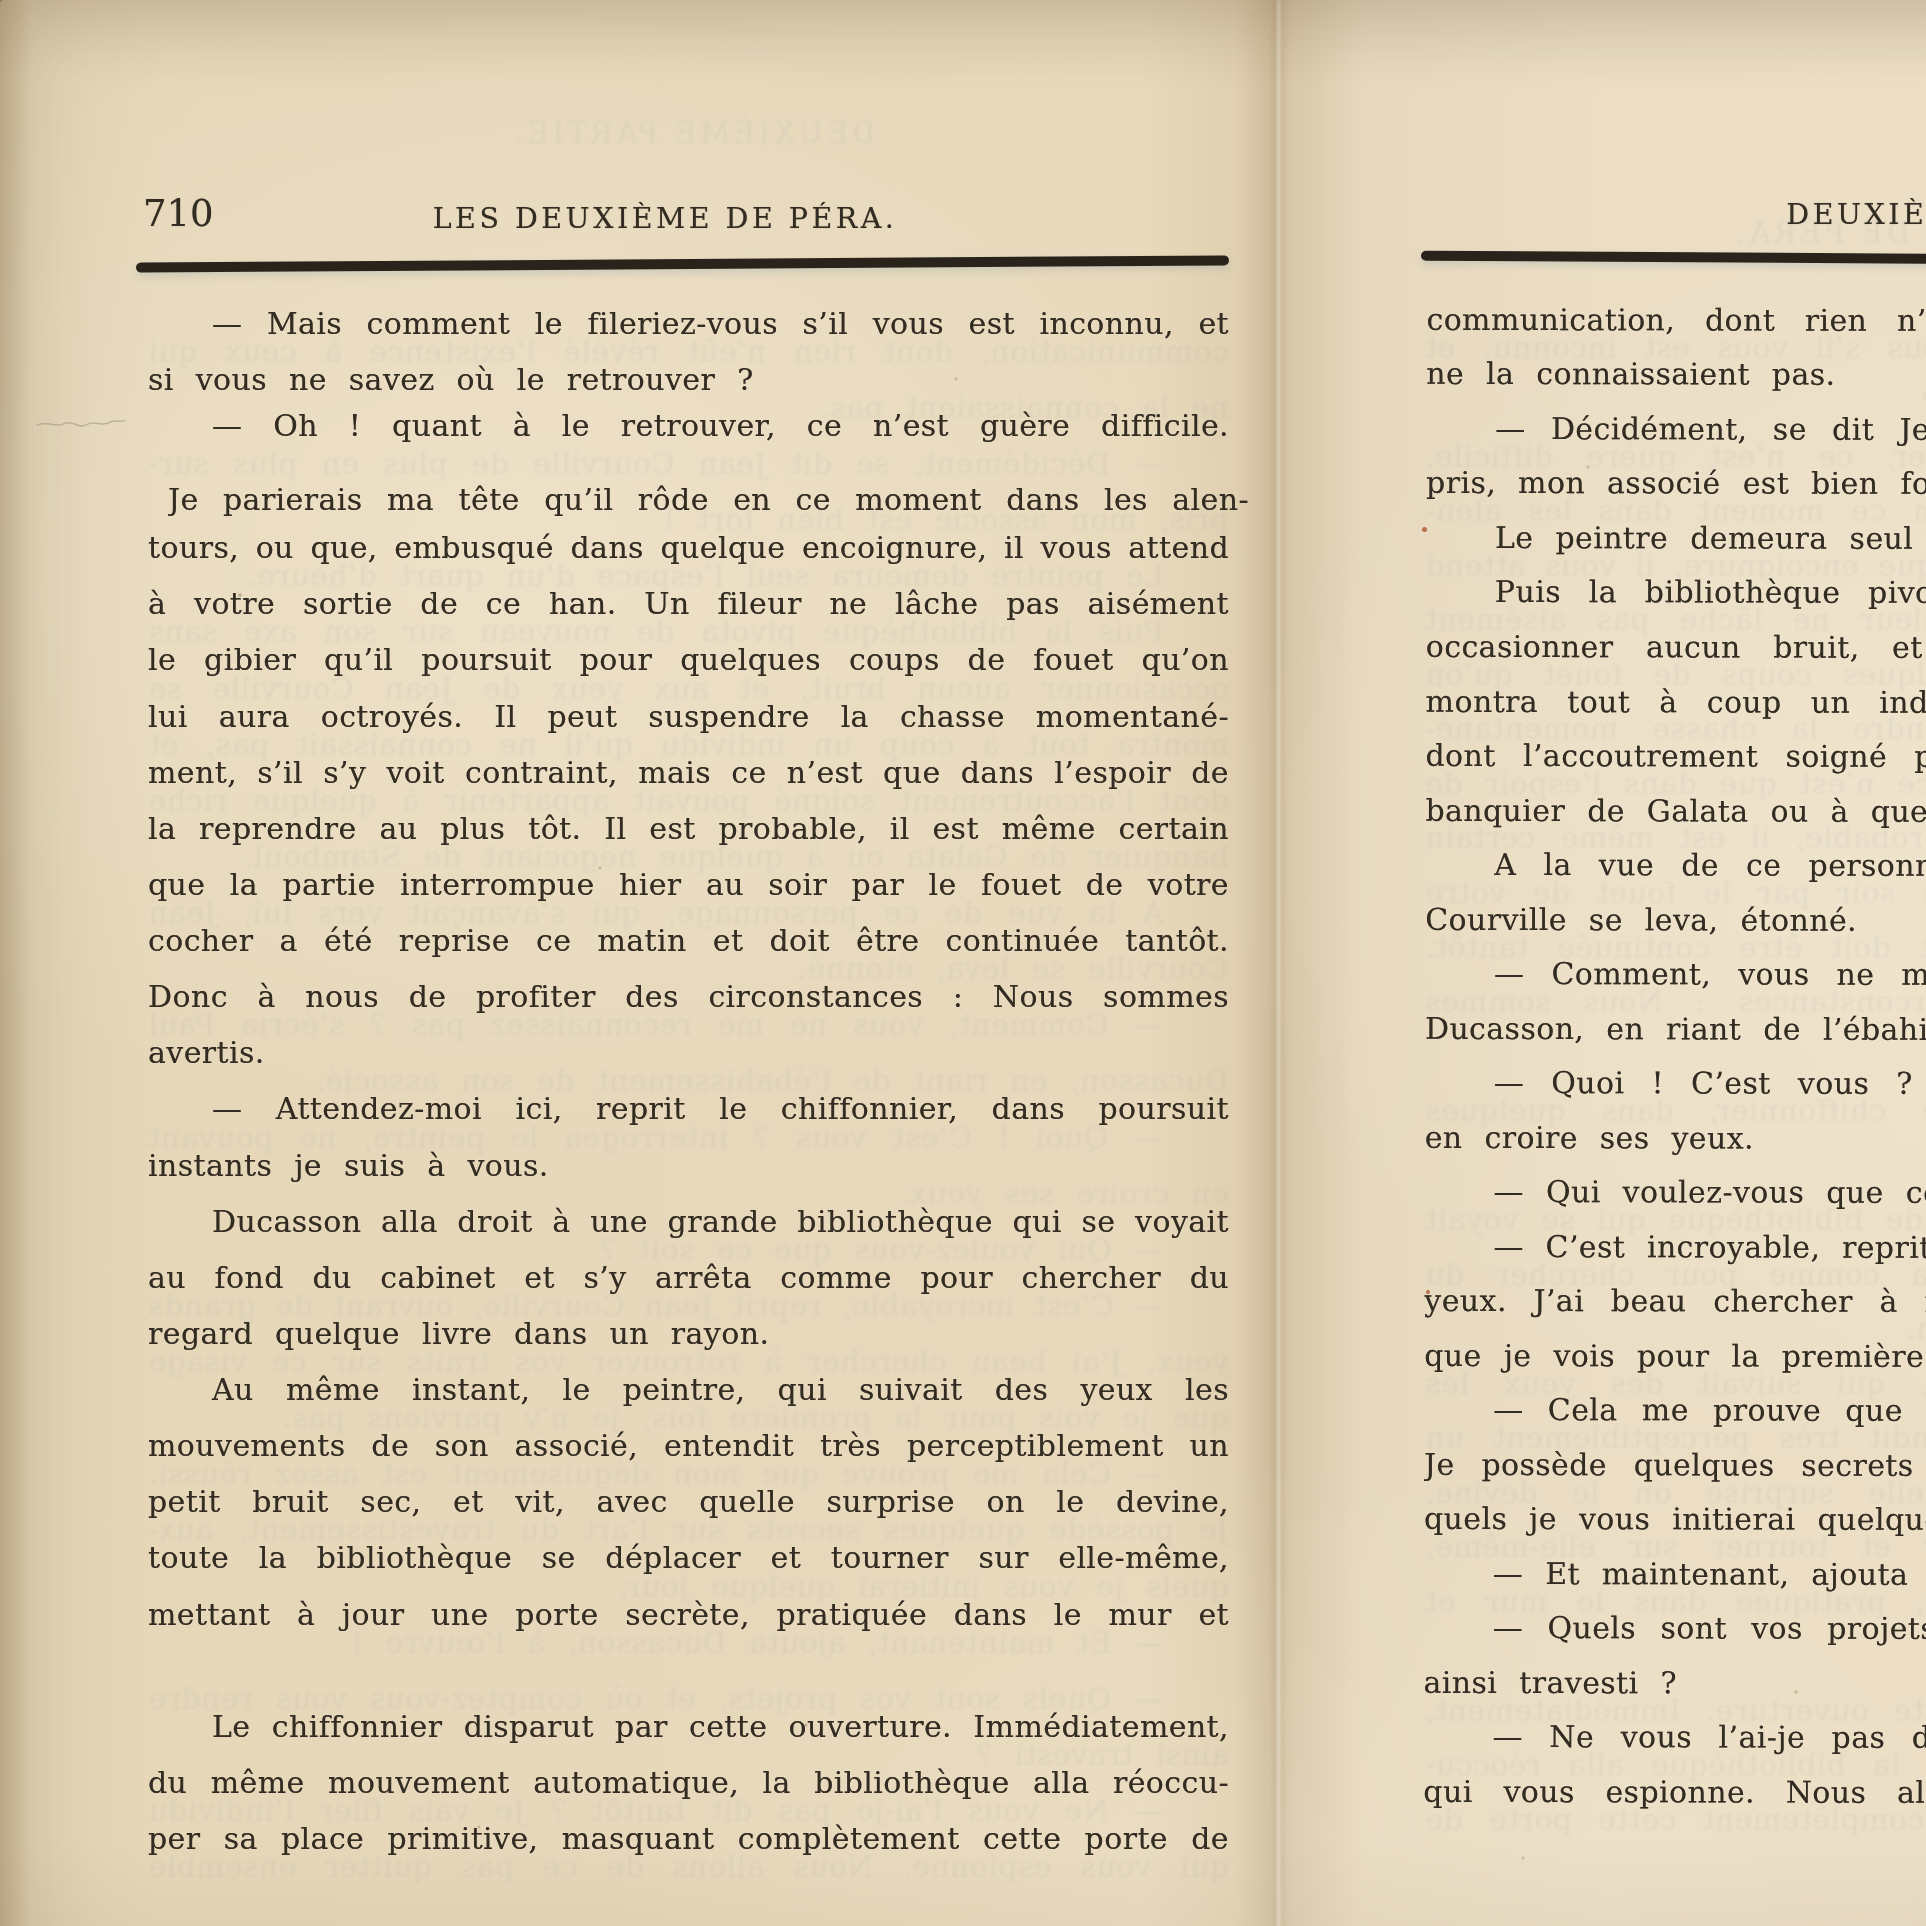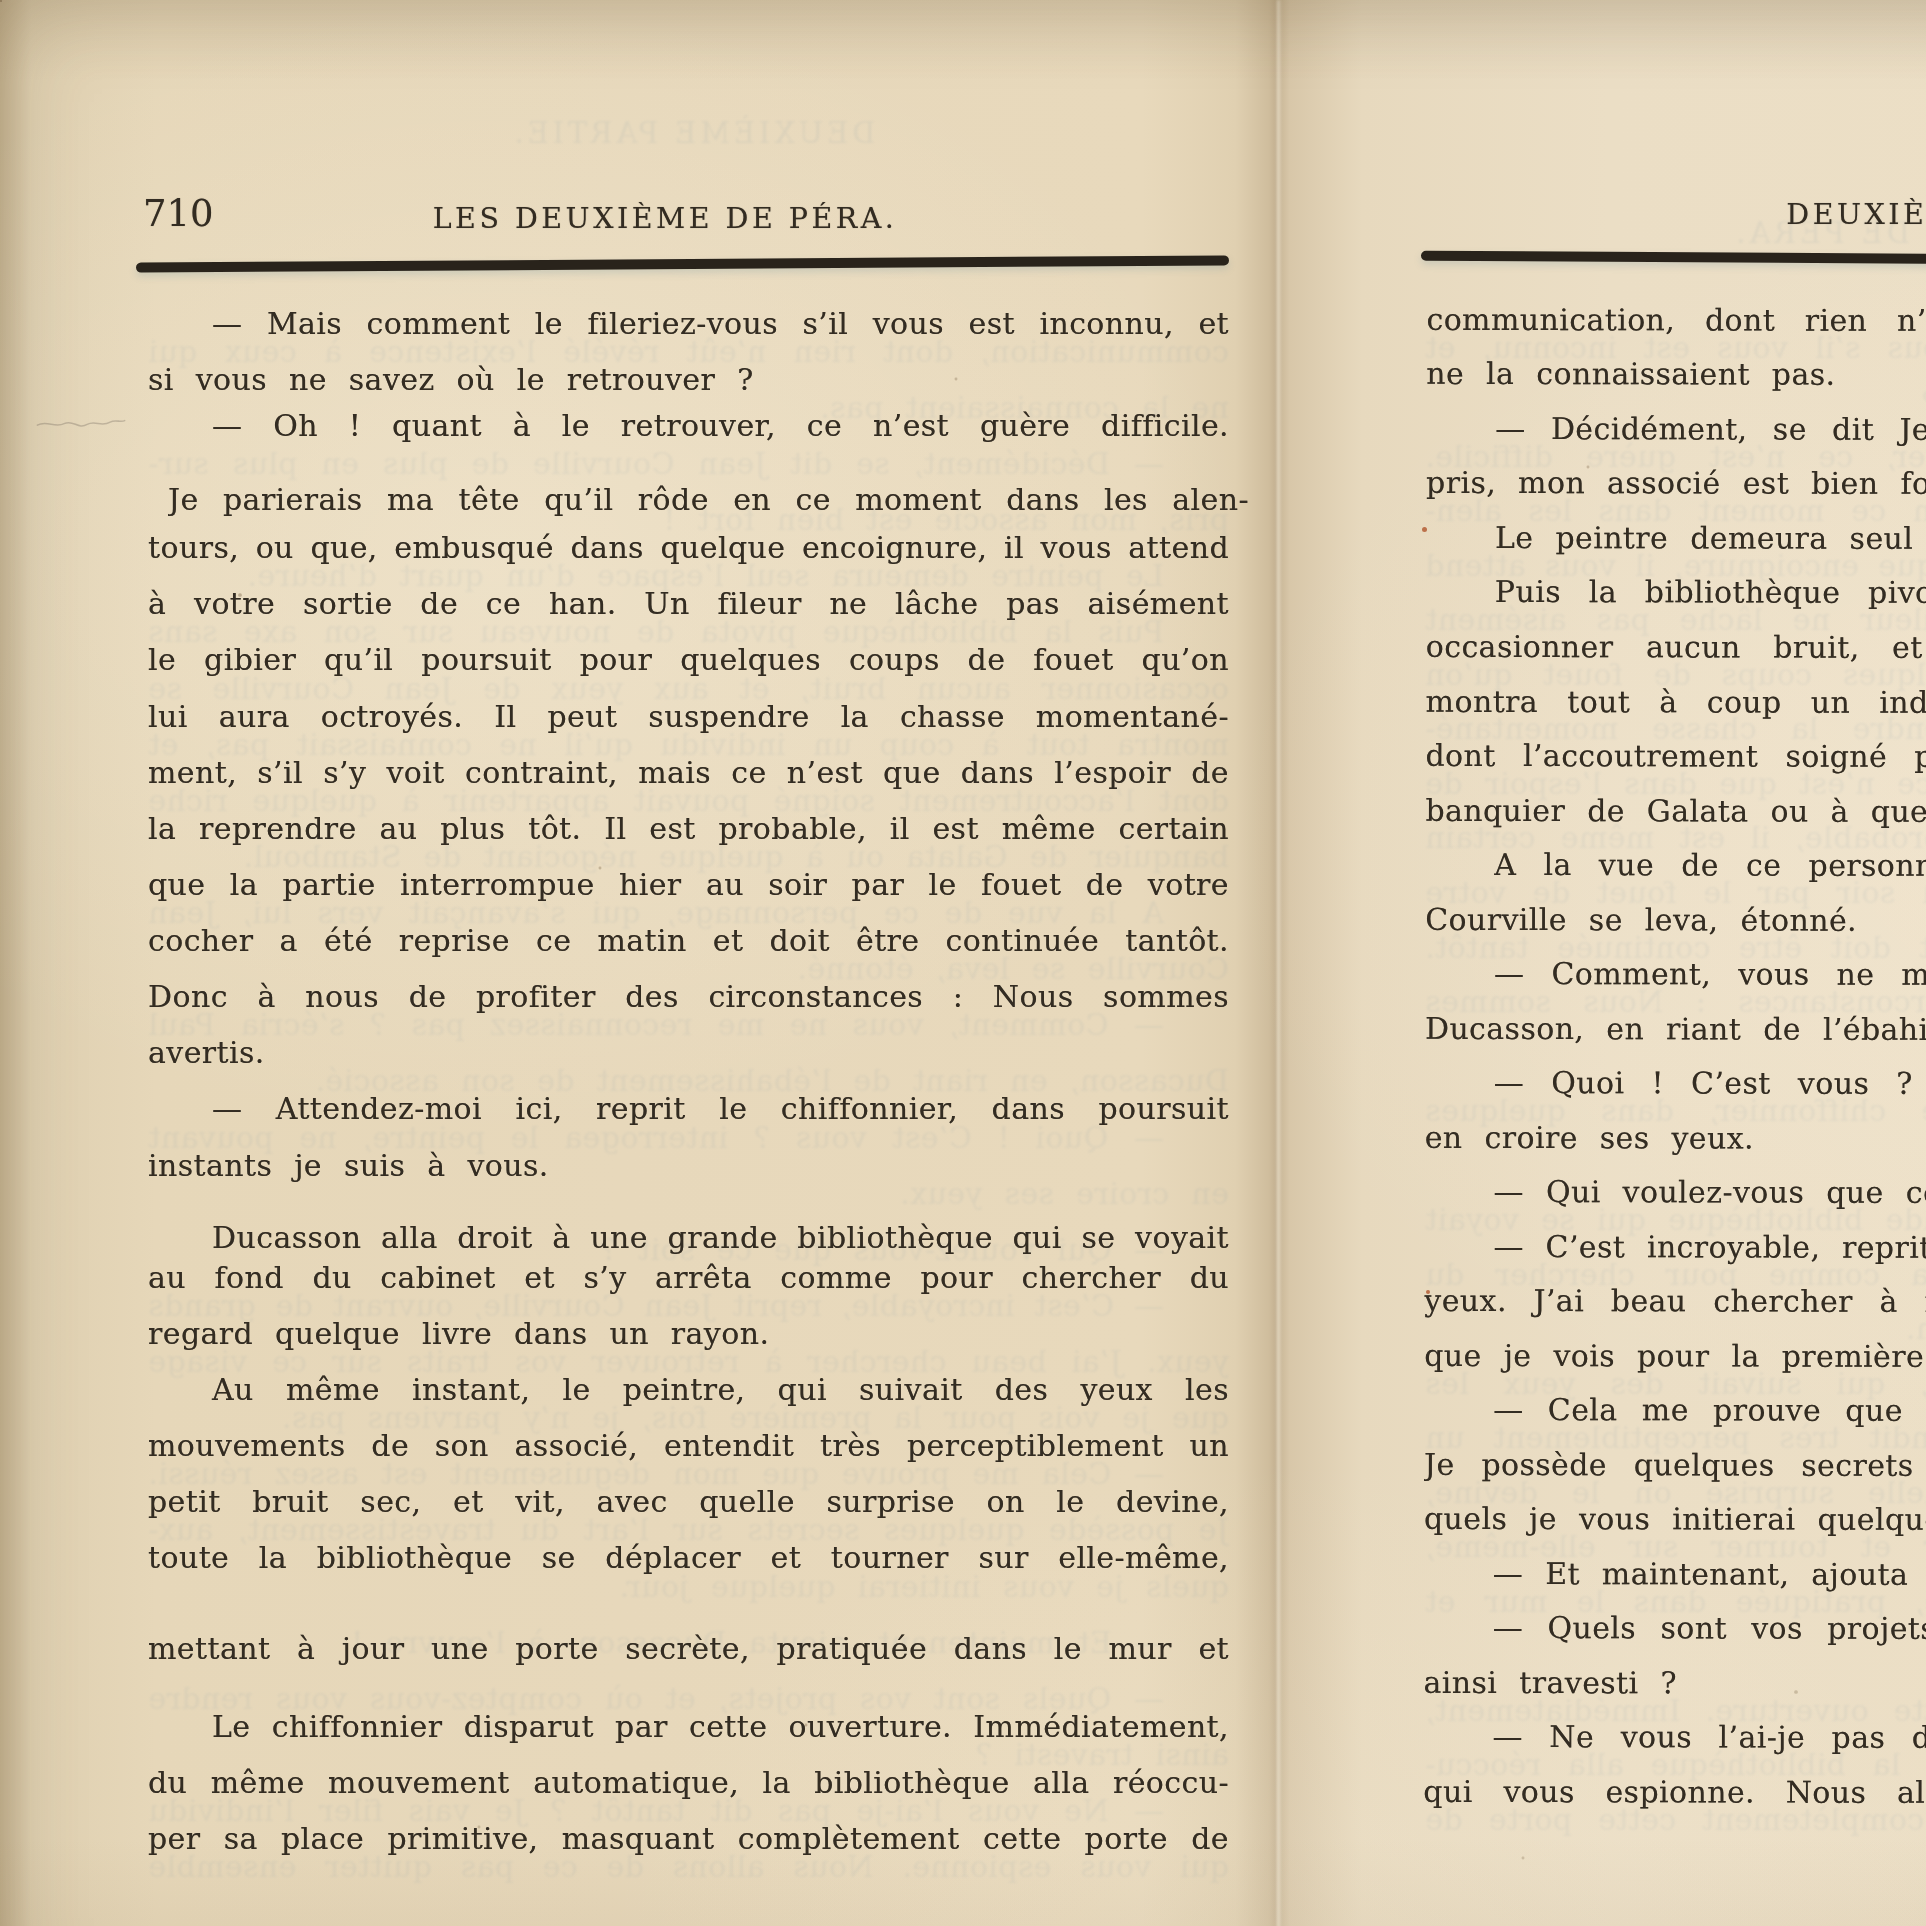--- a/index.html
+++ b/index.html
@@ -156,28 +156,28 @@
       <div class="tline just" style="top: 638px;">le gibier qu’il poursuit pour quelques coups de fouet qu’on</div>
       <div class="tline just" style="top: 751px;">ment, s’il s’y voit contraint, mais ce n’est que dans l’espoir de</div>
       <div class="tline just" style="top: 695px;">lui aura octroyés. Il peut suspendre la chasse momentané-</div>
       <div class="tline just" style="top: 807px;">la reprendre au plus tôt. Il est probable, il est même certain</div>
       <div class="tline just" style="top: 863px;">que la partie interrompue hier au soir par le fouet de votre</div>
       <div class="tline just" style="top: 919px;">cocher a été reprise ce matin et doit être continuée tantôt.</div>
       <div class="tline just" style="top: 975px;">Donc à nous de profiter des circonstances : Nous sommes</div>
       <div class="tline endl" style="top: 1031px;">avertis.</div>
       <div class="tline just" style="top: 1087px; padding-left: 64px;">— Attendez-moi ici, reprit le chiffonnier, dans poursuit</div>
       <div class="tline endl" style="top: 1144px;">instants je suis à vous.</div>
-      <div class="tline just" style="top: 1200px; padding-left: 64px; margin-top: 16px;">Ducasson alla droit à une grande bibliothèque qui se voyait</div>
+      <div class="tline just" style="top: 1200px; padding-left: 64px;">Ducasson alla droit à une grande bibliothèque qui se voyait</div>
       <div class="tline just" style="top: 1256px;">au fond du cabinet et s’y arrêta comme pour chercher du</div>
       <div class="tline endl" style="top: 1312px;">regard quelque livre dans un rayon.</div>
       <div class="tline just" style="top: 1368px; padding-left: 64px;">Au même instant, le peintre, qui suivait des yeux les</div>
       <div class="tline just" style="top: 1424px;">mouvements de son associé, entendit très perceptiblement un</div>
       <div class="tline just" style="top: 1480px;">petit bruit sec, et vit, avec quelle surprise on le devine,</div>
       <div class="tline just" style="top: 1536px;">toute la bibliothèque se déplacer et tourner sur elle-même,</div>
-      <div class="tline just" style="top: 1593px; margin-top: 34px;">mettant à jour une porte secrète, pratiquée dans le mur et</div>
+      <div class="tline just" style="top: 1593px;">mettant à jour une porte secrète, pratiquée dans le mur et</div>
       <div class="tline just" style="top: 1705px; padding-left: 64px;">Le chiffonnier disparut par cette ouverture. Immédiatement,</div>
       <div class="tline just" style="top: 1761px;">du même mouvement automatique, la bibliothèque alla réoccu-</div>
       <div class="tline just" style="top: 1817px;">per sa place primitive, masquant complètement cette porte de</div>
     </div>
 
   <div class="running-header rh-right">DEUXIÈME PARTIE.</div>
   <div class="rule rule-right"></div>
   <div class="lines lines-right">
       <div class="tline just" style="top: 299px;">communication, dont rien n’eût révélé l’existence à ceux qui</div>
       <div class="tline endl" style="top: 353px;">ne la connaissaient pas.</div>

